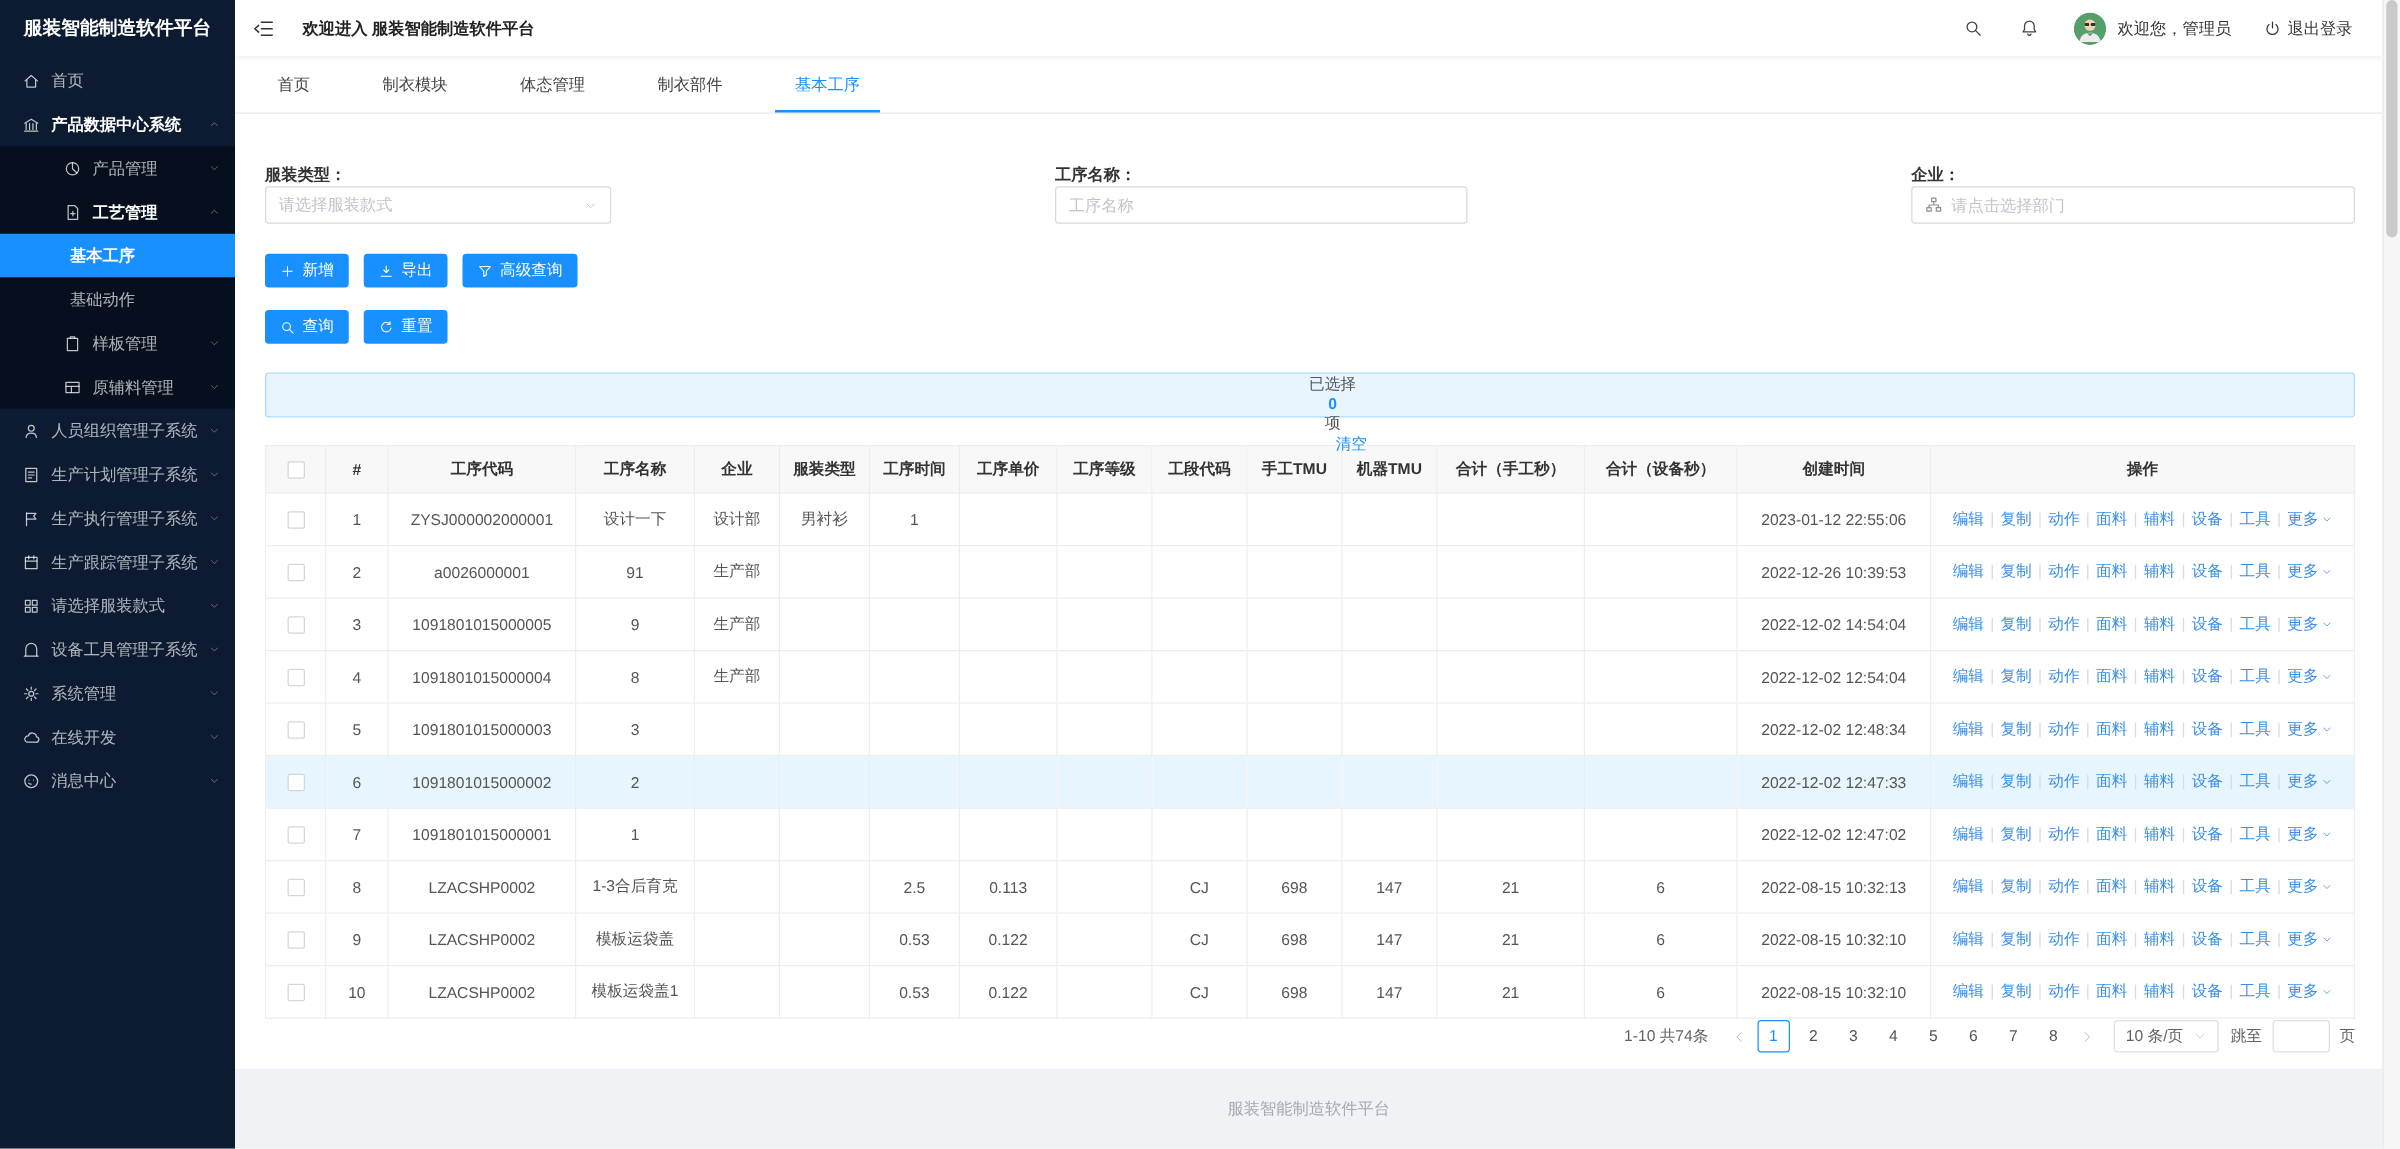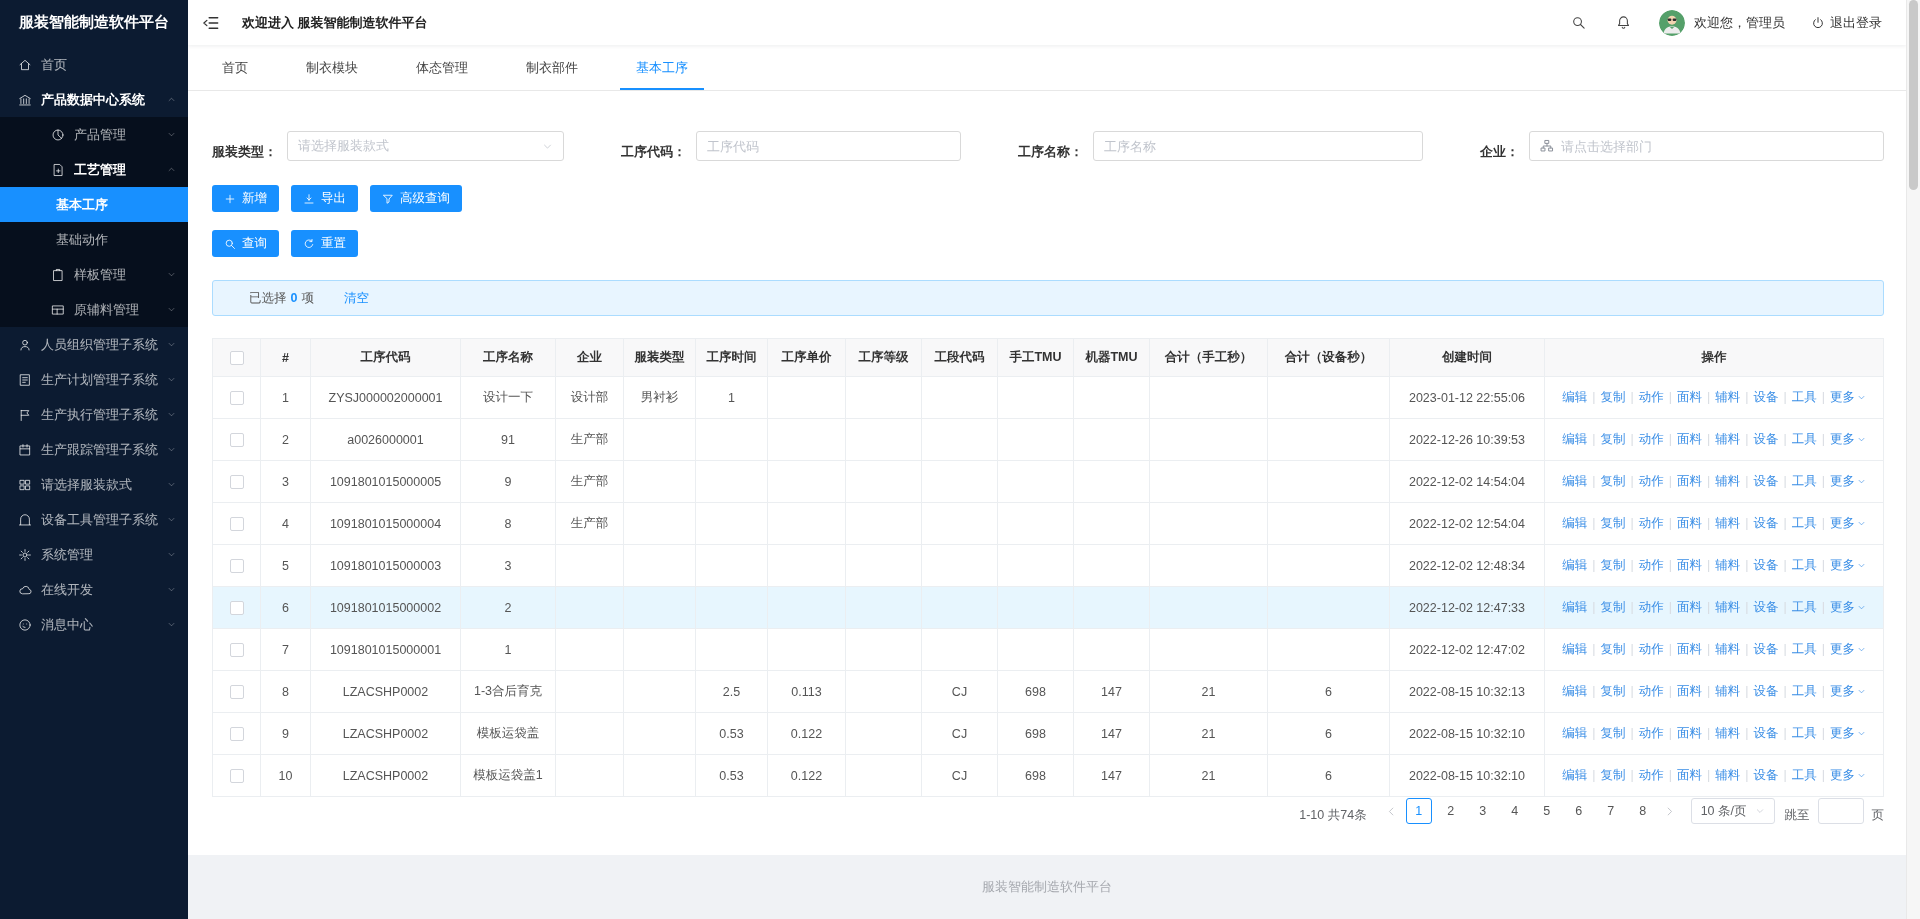--- a/index.html
+++ b/index.html
@@ -38,53 +38,53 @@
   
   .tabbar{position:absolute;left:188px;top:45px;right:14px;height:46px;background:#fff;border-bottom:1px solid #e8e8e8;display:flex;align-items:stretch;padding-left:28px;z-index:4;}
   .tab{display:flex;align-items:center;padding:0 6px;margin-right:46px;font-size:13px;color:#444;position:relative;cursor:pointer;}
   .tab.active{color:#1890ff;}
   .tab.active::after{content:"";position:absolute;left:-10px;right:-10px;bottom:0;height:2px;background:#1890ff;}
 
   
   .content{position:absolute;left:188px;top:91px;right:14px;bottom:64px;background:#fff;padding:40px 22px 0 24px;overflow:hidden;}
 
   .filters{display:flex;align-items:center;justify-content:space-between;margin-bottom:24px;}
-  .fgroup{display:flex;align-items:flex-end;}
+  .fgroup{display:flex;align-items:flex-start;flex-direction:column;}
   .flabel{font-size:13px;font-weight:bold;color:#333;margin-right:10px;white-space:nowrap;}
   .fbox{height:30px;border:1px solid #d9d9d9;border-radius:3px;background:#fff;display:flex;align-items:center;padding:0 10px;font-size:13px;color:#c0c4cc;}
   .fbox input{border:none;outline:none;font-size:13px;color:#333;width:100%;height:100%;background:transparent;font-family:inherit;}
   .fbox input::placeholder{color:#c0c4cc;}
   .fake-select{justify-content:space-between;cursor:pointer;}
   .sel-chev{font-size:11px;color:#c0c4cc;}
   .org-ic{font-size:14px;color:#8a8f99;margin-right:7px;}
   .w-select{width:277px;}
   .w-code{width:265px;}
   .w-name{width:330px;}
   .w-dept{width:355px;}
 
   .btn-row{display:flex;margin-bottom:23px;}
   .btn{display:inline-flex;align-items:center;gap:6px;background:#1890ff;color:#fff;font-size:12.5px;height:27px;padding:0 12px;border:none;border-radius:3px;margin-right:12px;cursor:pointer;font-family:inherit;}
   .btn .icon{font-size:12px;}
 
-  .selbar{height:36px;background:#e8f5ff;border:1px solid #abdcff;border-radius:3px;display:flex;align-items:center;padding-left:36px;font-size:12.5px;color:#555;margin-bottom:22px;}
+  .selbar{height:36px;background:#e8f5ff;border:1px solid #abdcff;border-radius:3px;display:flex;align-items:center;padding-left:36px;font-size:12.5px;color:#555;margin-bottom:22px;flex-direction:column;}
   .selbar .count{color:#1890ff;font-weight:bold;margin:0 4px;}
   .selbar .clear{color:#1890ff;margin-left:30px;cursor:pointer;}
 
   table{width:100%;border-collapse:collapse;table-layout:fixed;}
   th,td{border:1px solid #ebeef1;font-size:12.5px;text-align:center;padding:0 5px;overflow:hidden;white-space:nowrap;}
   thead th{background:#f8f8f9;height:38px;color:#333;font-weight:bold;}
   tbody td{height:42px;color:#555;background:#fff;}
   tr.hl td{background:#e7f6fe;}
   .checkbox{display:inline-block;width:14px;height:14px;border:1px solid #d3d6dc;border-radius:2px;background:#fff;cursor:pointer;vertical-align:middle;}
   .ops{white-space:nowrap;}
   .op-link{color:#3a8ee6;cursor:pointer;text-decoration:none;display:inline-flex;align-items:center;gap:2px;}
   .sep{color:#d8dce2;margin:0 5px;}
   .op-chev{font-size:9px;}
 
-  .pagerow{display:flex;align-items:flex-end;justify-content:flex-end;margin-top:1px;font-size:12.5px;color:#606266;}
+  .pagerow{display:flex;align-items:center;justify-content:flex-end;margin-top:1px;font-size:12.5px;color:#606266;}
   .pg-total{margin-right:14px;}
   .pg-arrow{width:22px;height:26px;display:flex;align-items:center;justify-content:center;font-size:11px;color:#b4b7bd;cursor:pointer;}
   .page{min-width:26px;height:26px;display:flex;align-items:center;justify-content:center;margin:0 3px;cursor:pointer;color:#555;}
   .page.active{border:1px solid #1890ff;color:#1890ff;border-radius:3px;}
   .size-select{height:26px;border:1px solid #dcdfe6;border-radius:3px;display:flex;align-items:center;padding:0 9px;gap:8px;color:#606266;margin:0 10px;cursor:pointer;}
   .size-select .icon{font-size:10px;color:#c0c4cc;}
   .jump-label{margin-right:8px;}
   .jump-input{width:46px;height:26px;border:1px solid #dcdfe6;border-radius:3px;margin-right:8px;outline:none;font-family:inherit;text-align:center;}
 
   .footer{position:absolute;left:188px;right:14px;bottom:0;height:64px;display:flex;align-items:center;justify-content:center;color:#a5a8ae;font-size:13px;}
@@ -382,26 +382,20 @@
       <div class="fbox fake-select w-select">
         <span>请选择服装款式</span>
         <span class="icon sel-chev">
             <svg viewBox="0 0 24 24">
               <path d="M5.5 9l6.5 6.5L18.5 9"></path>
             </svg>
           </span>
       </div>
     </div>
     <div class="fgroup">
-      <span class="flabel">工序代码：</span>
-      <div class="fbox w-code">
-        <input placeholder="工序代码" style="">
-      </div>
-    </div>
-    <div class="fgroup">
       <span class="flabel">工序名称：</span>
       <div class="fbox w-name">
         <input placeholder="工序名称" style="">
       </div>
     </div>
     <div class="fgroup">
       <span class="flabel">企业：</span>
       <div class="fbox w-dept">
         <span class="icon org-ic">
             <svg viewBox="0 0 24 24">

